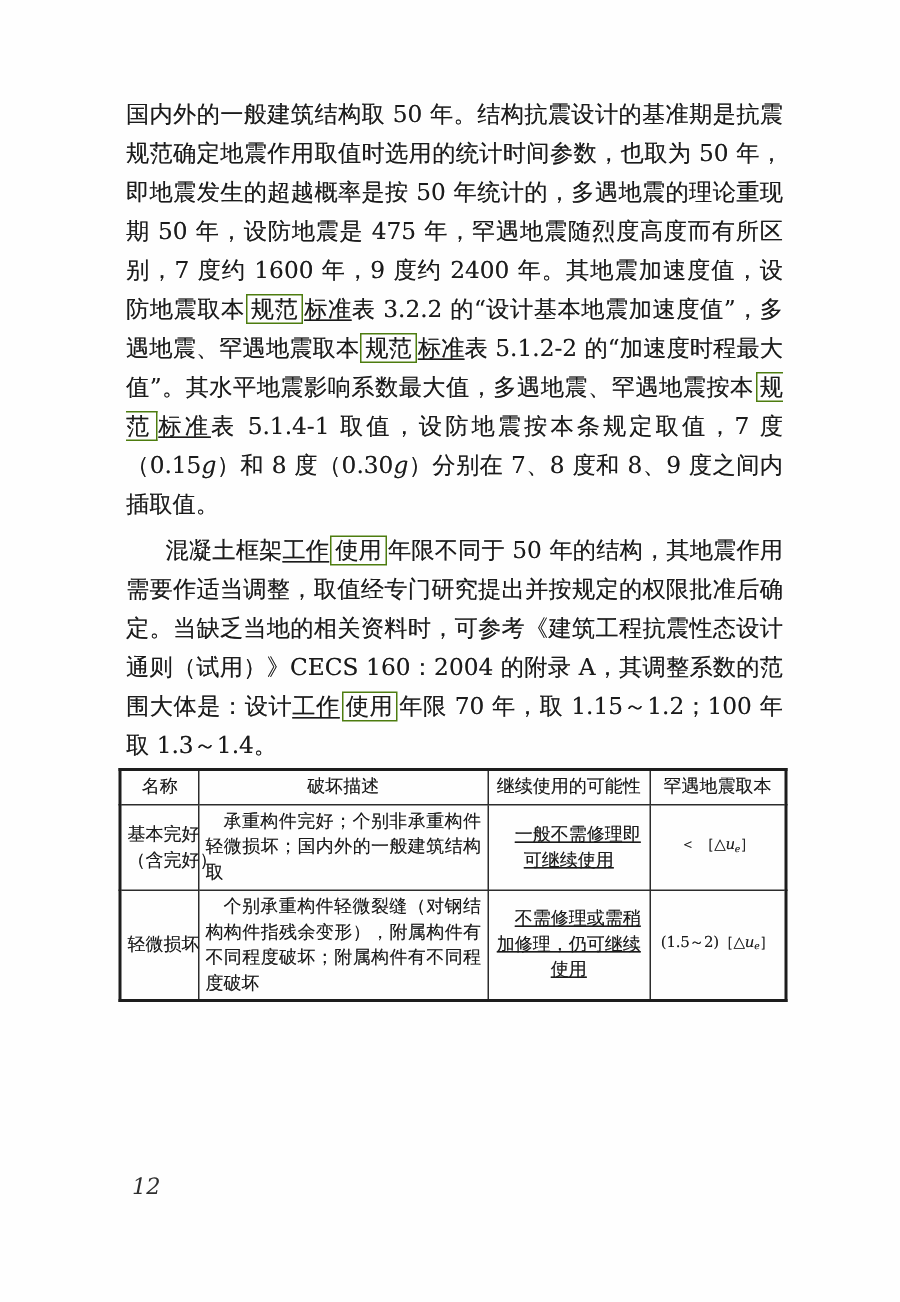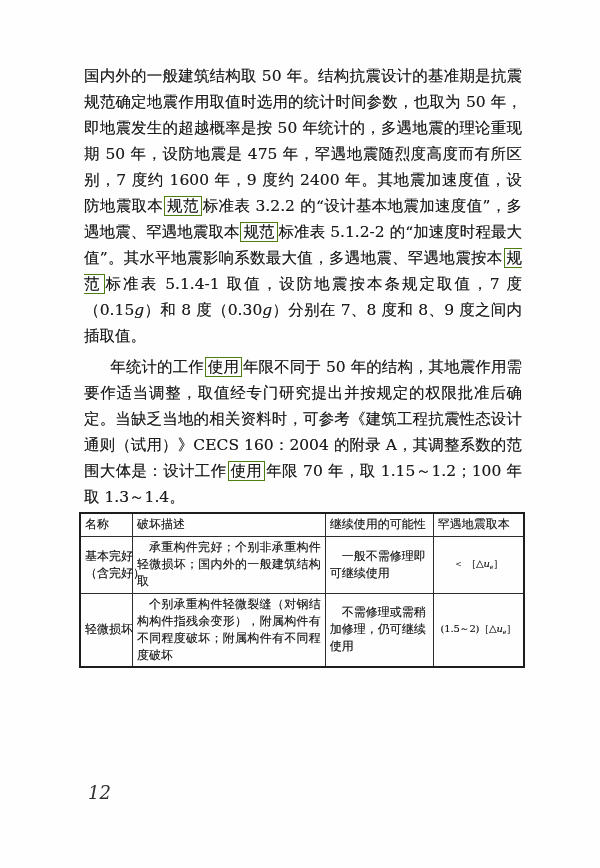--- a/index.html
+++ b/index.html
@@ -23,21 +23,21 @@
     text-align:justify;
     text-shadow:0 0 0.4px rgba(20,20,20,.55);
   }
   .para { margin:0; }
   .para.indent { text-indent:1.7em; }
   #p2 { margin-top:5px; }
   #p3 { margin-top:0; }
 
   
   .seg-box { border:1px solid #4d7c0f; padding:0 2px; margin:0 1px; }
-  .seg-u   { text-underline-offset:2px; }
+  .seg-u   { text-decoration:underline; text-underline-offset:2px; }
   .seg-i   { font-style:italic; }
   .seg-b   { font-weight:bold; }
   .seg-sub { font-style:italic; font-size:0.62em; vertical-align:-0.3em; }
 
   
   .tbl-wrap { margin:2px 0 0 -5px; }
   table.damage-table {
     border-collapse:collapse;
     table-layout:fixed;
     width:446px;
@@ -47,48 +47,48 @@
     text-shadow:0 0 0.3px rgba(20,20,20,.5);
   }
   .damage-table th, .damage-table td {
     border:1px solid #2c2c2c;
     padding:2px 4px;
     vertical-align:middle;
   }
   .damage-table thead tr { height:23px; }
   .damage-table tbody tr.row-1 { height:57px; }
   .damage-table tbody tr.row-2 { height:71px; }
-  .damage-table th { font-weight:normal; }
+  .damage-table th { font-weight:normal; text-align:center; }
   .col-name { width:52px; }
   .col-desc { width:191px; }
   .col-use  { width:107px; }
   .col-def  { width:90px; }
   .cell-name { text-align:center; padding:0; overflow:visible; }
   .cell-name .name-line { white-space:nowrap; text-align:right; }
   .cell-desc { text-align:justify; text-indent:1em; padding:2px 5px; }
-  .cell-use  { text-align:left; text-indent:1em; }
+  .cell-use  { text-align:center; text-indent:1em;text-decoration:underline; }
   .cell-def  { text-align:center; font-size:10px; letter-spacing:-0.2px; }
 
   .page-number {
     position:absolute;
     left:88px; top:782px;
     font-style:italic;
-    font-size:18px;
+    font-size:15px;
     color:#2f2f2f;
   }
 </style>
 </head>
 <body>
 
 <div class="page">
   <div class="content">
 
     <p id="p1" class="para"><span>国内外的一般建筑结构取 50 年。结构抗震设计的基准期是抗震规范确定地震作用取值时选用的统计时间参数，也取为 50 年，即地震发生的超越概率是按 50 年统计的，多遇地震的理论重现期 50 年，设防地震是 475 年，罕遇地震随烈度高度而有所区别，7 度约 1600 年，9 度约 2400 年。其地震加速度值，设防地震取本</span><span class="seg-box">规范</span><span class="seg-u">标准</span><span>表 3.2.2 的“设计基本地震加速度值”，多遇地震、罕遇地震取本</span><span class="seg-box">规范</span><span class="seg-u">标准</span><span>表 5.1.2-2 的“加速度时程最大值”。其水平地震影响系数最大值，多遇地震、罕遇地震按本</span><span class="seg-box">规范</span><span class="seg-u">标准</span><span>表 5.1.4-1 取值，设防地震按本条规定取值，7 度（0.15</span><span class="seg-i">g</span><span>）和 8 度（0.30</span><span class="seg-i">g</span><span>）分别在 7、8 度和 8、9 度之间内插取值。</span></p>
 
-    <p id="p2" class="para indent"><span>年统计的</span><span class="seg-u">工作</span><span class="seg-box">使用</span><span>年限不同于 50 年的结构，其地震作用需要作适当调整，取值经专门研究提出并按规定的权限批准后确定。当缺乏当地的相关资料时，可参考《建筑工程抗震性态设计通则（试用）》CECS 160：2004 的附录 A，其调整系数的范围大体是：设计</span><span class="seg-u">工作</span><span class="seg-box">使用</span><span>年限 70 年，取 1.15～1.2；100 年取 1.3～1.4。</span></p>
+    <p id="p2" class="para indent"><span>混凝土框架</span><span class="seg-u">工作</span><span class="seg-box">使用</span><span>年限不同于 50 年的结构，其地震作用需要作适当调整，取值经专门研究提出并按规定的权限批准后确定。当缺乏当地的相关资料时，可参考《建筑工程抗震性态设计通则（试用）》CECS 160：2004 的附录 A，其调整系数的范围大体是：设计</span><span class="seg-u">工作</span><span class="seg-box">使用</span><span>年限 70 年，取 1.15～1.2；100 年取 1.3～1.4。</span></p>
 
 
     <div class="tbl-wrap">
       <table class="damage-table">
         <colgroup>
           <col class="col-name">
             <col class="col-desc">
             <col class="col-use">
             <col class="col-def">
         </colgroup>

